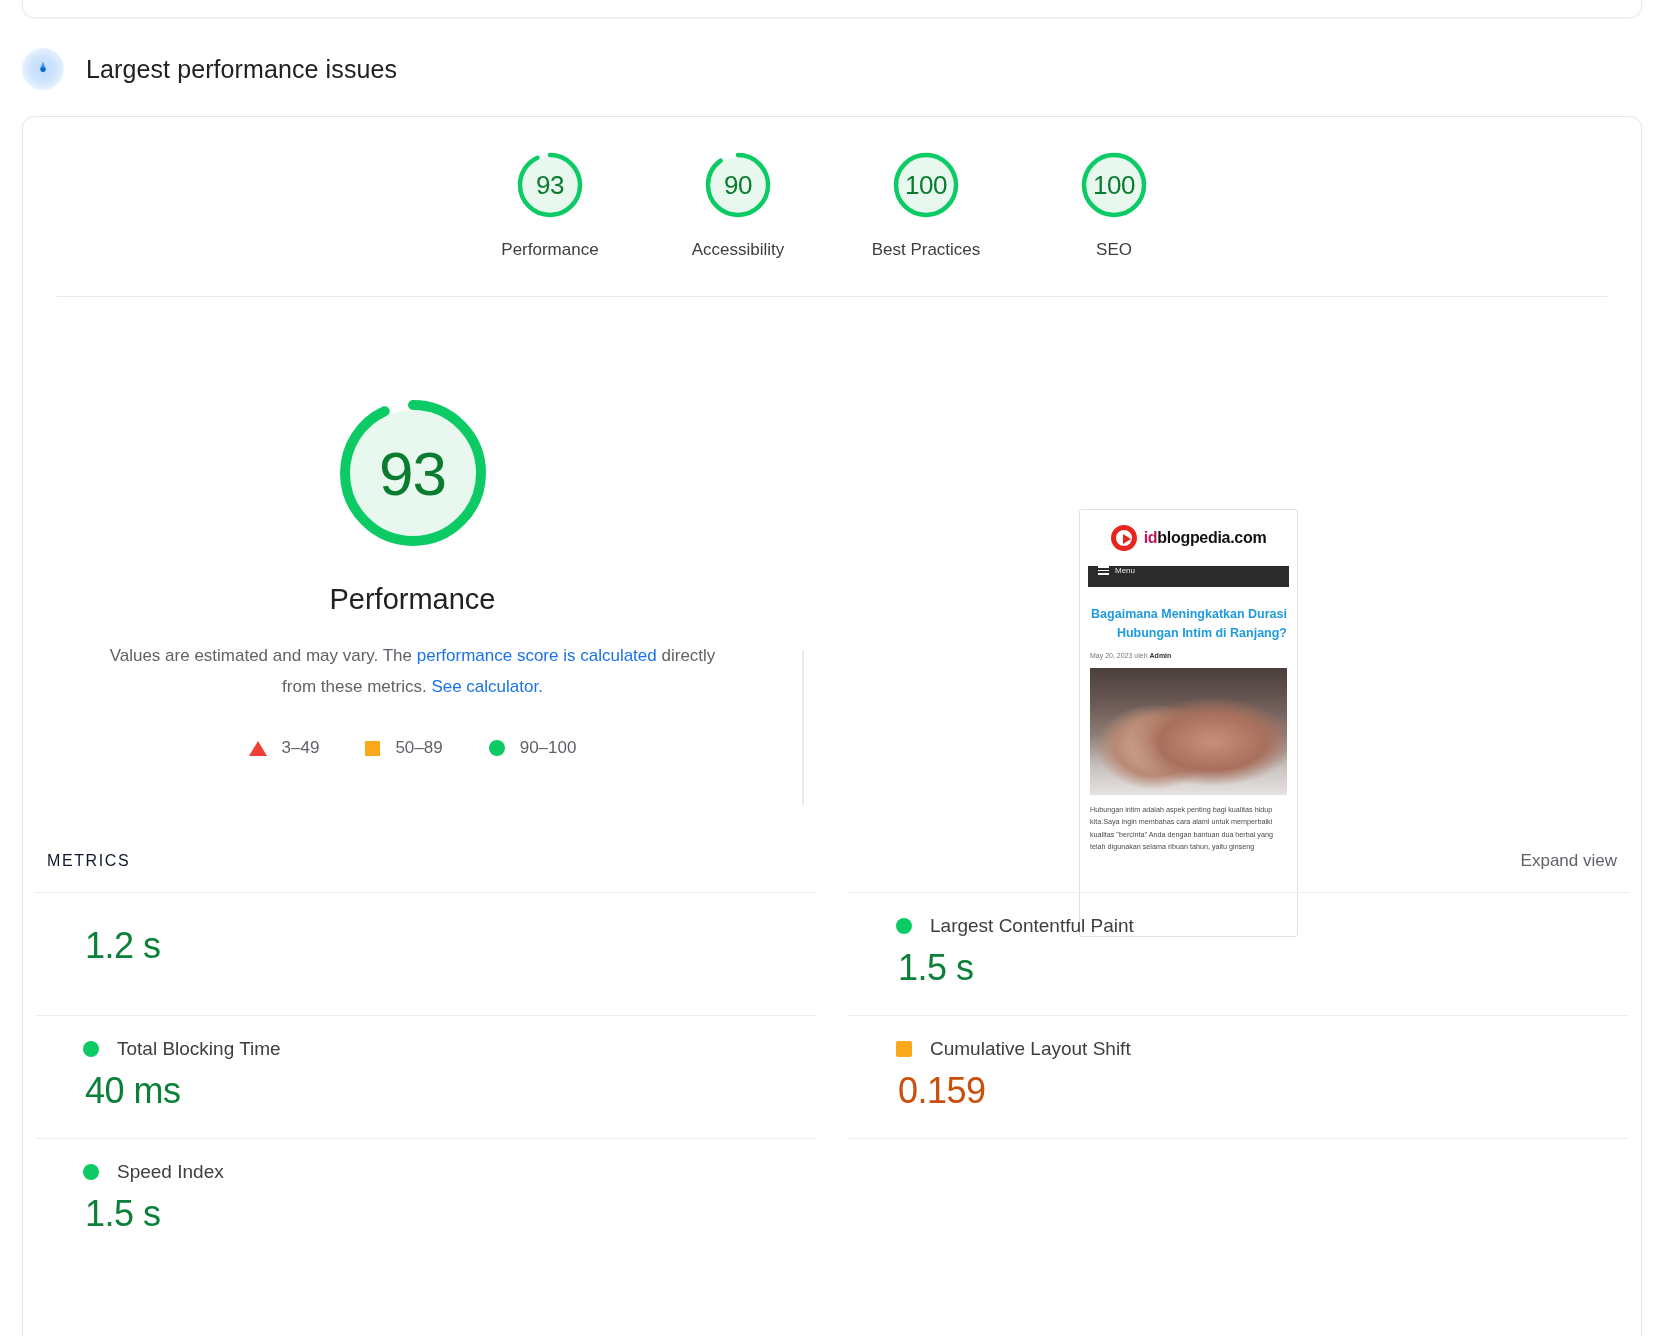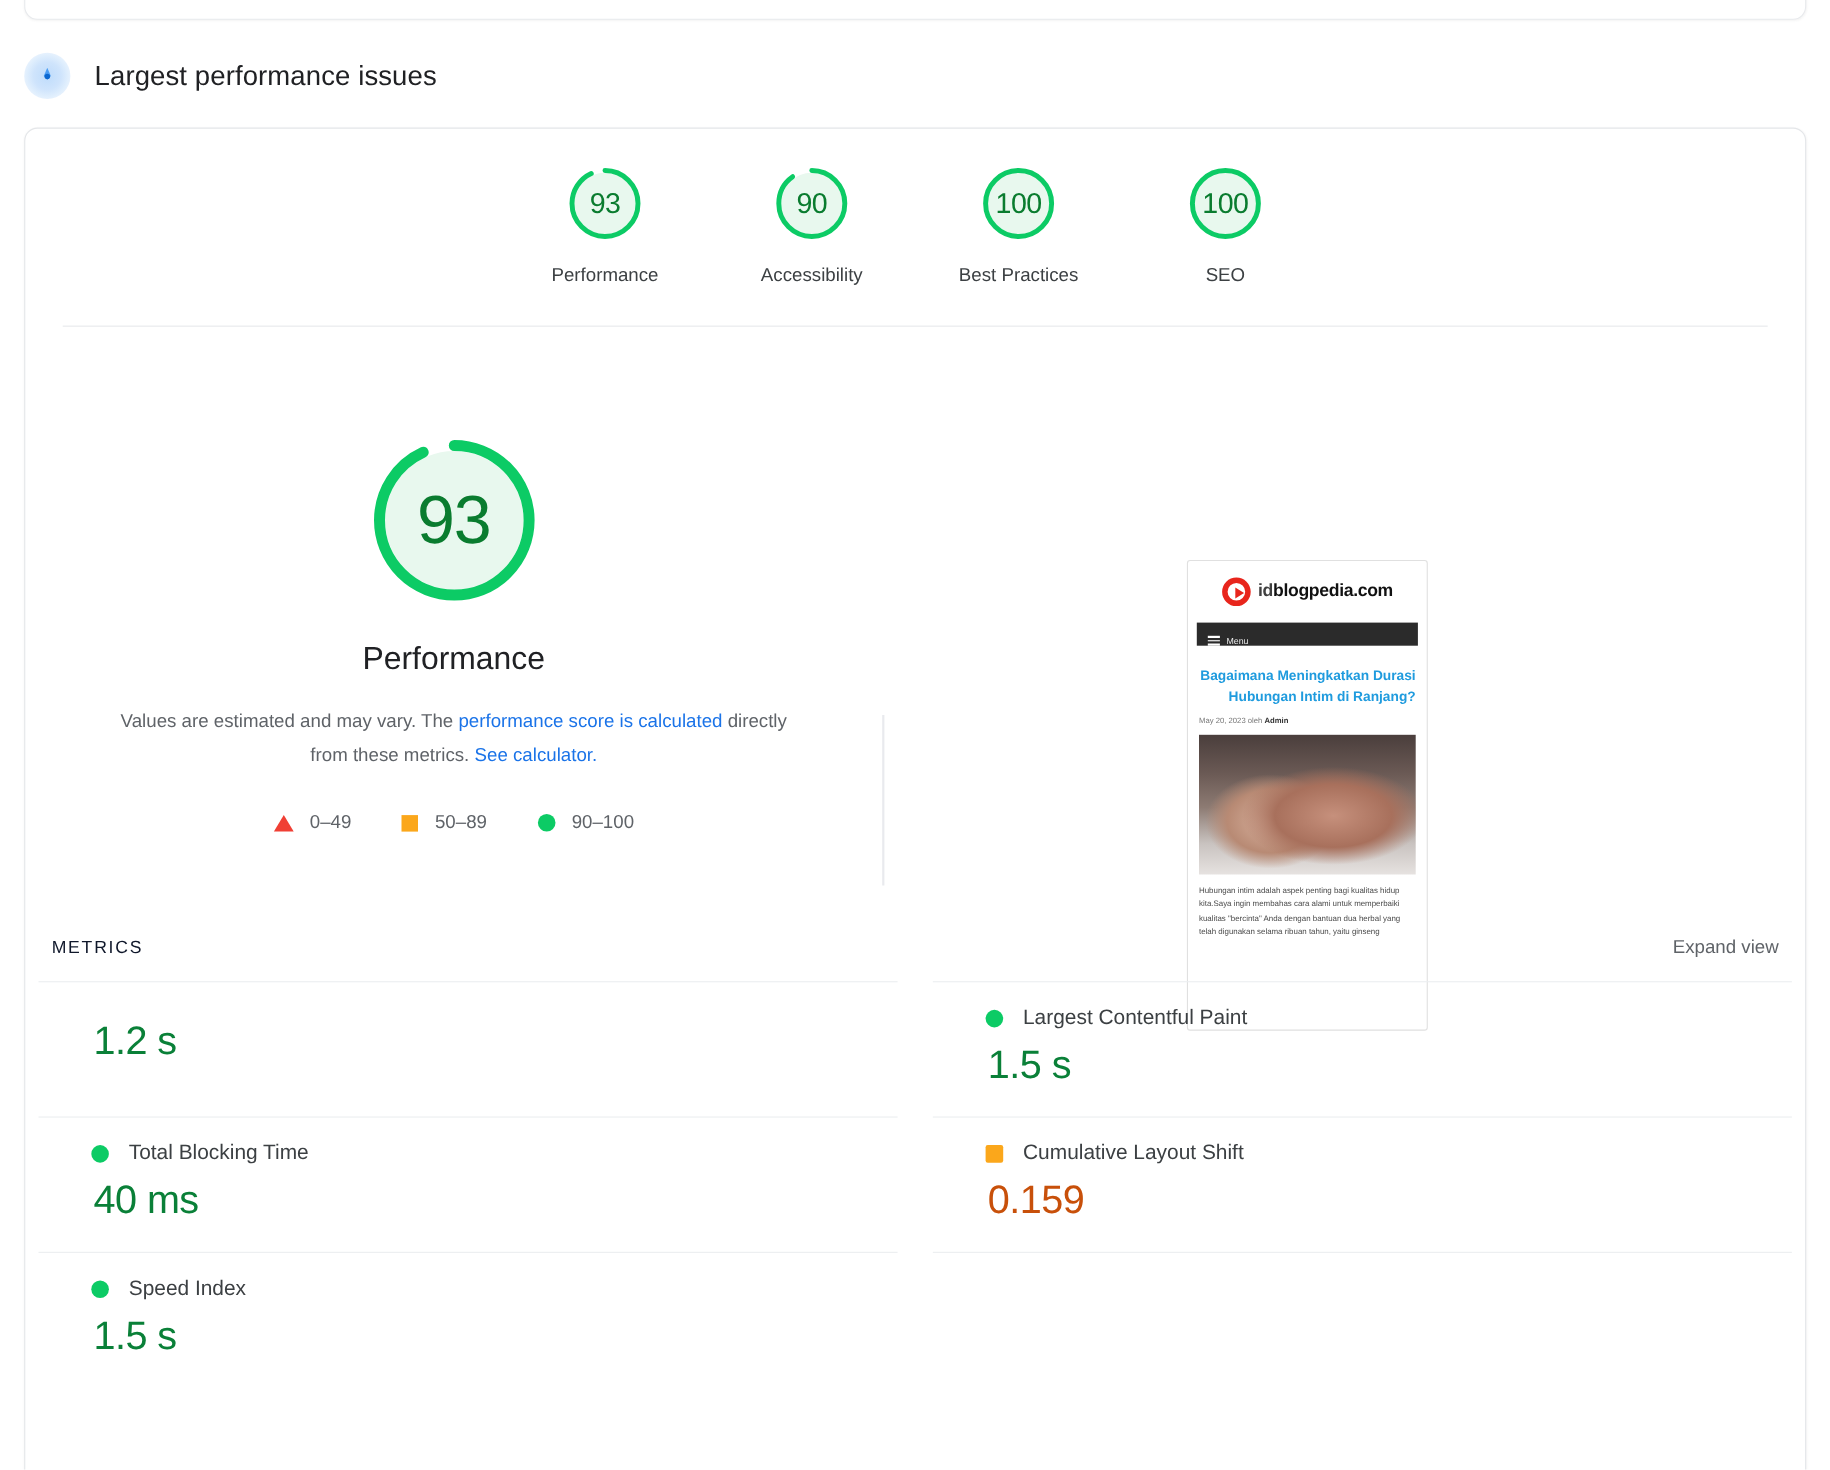--- a/index.html
+++ b/index.html
@@ -132,24 +132,24 @@
     position: relative;
     background: #fff;
   }
   .thumb-logo-mark::after {
     content: ""; position: absolute; left: 7px; top: 4px;
     border-left: 8px solid #e8251c;
     border-top: 5px solid transparent;
     border-bottom: 5px solid transparent;
   }
   .thumb-logo-text { font-size: 16px; font-weight: bold; color: #111; letter-spacing: -.3px; }
-  .thumb-logo-text .red { color: #404040; margin-top: 40px; }
+  .thumb-logo-text .red { color: #be185d; margin-top: 40px; }
   .thumb-menu {
     margin: 4px 8px 0 8px; height: 21px; background: #2b2b2b;
-    display: flex; align-items: flex-end; gap: 6px; padding-left: 10px;
+    display: flex; align-items: flex-start; gap: 6px; padding-left: 10px;
   }
   .burger { display: flex; flex-direction: column; gap: 2px; }
   .burger i { display: block; width: 11px; height: 1.6px; background: #fff; }
   .thumb-menu-label { font-size: 8px; color: #e8e8e8; }
   .thumb-headline {
     margin: 18px 10px 0 10px;
     font-size: 12.5px; line-height: 19px; font-weight: bold; color: #1f9bde; text-align: right;
   }
   .thumb-byline {
     margin: 9px 10px 0 10px; font-size: 7px; color: #777;
@@ -278,21 +278,21 @@
       </div>
       <div class="hero-cat">Performance</div>
 
       <div class="hero-desc">
         <span>Values are estimated and may vary. The </span><a href="#">performance score is calculated</a><span> directly from these metrics. </span><a href="#">See calculator.</a>
       </div>
 
       <div class="legend">
         <div class="legend-item">
           <div class="tri"></div>
-          <span class="legend-text">0–49</span>
+          <span class="legend-text">3–49</span>
         </div>
         <div class="legend-item">
           <div class="sq"></div>
           <span class="legend-text">50–89</span>
         </div>
         <div class="legend-item">
           <div class="cir"></div>
           <span class="legend-text">90–100</span>
         </div>
       </div>

